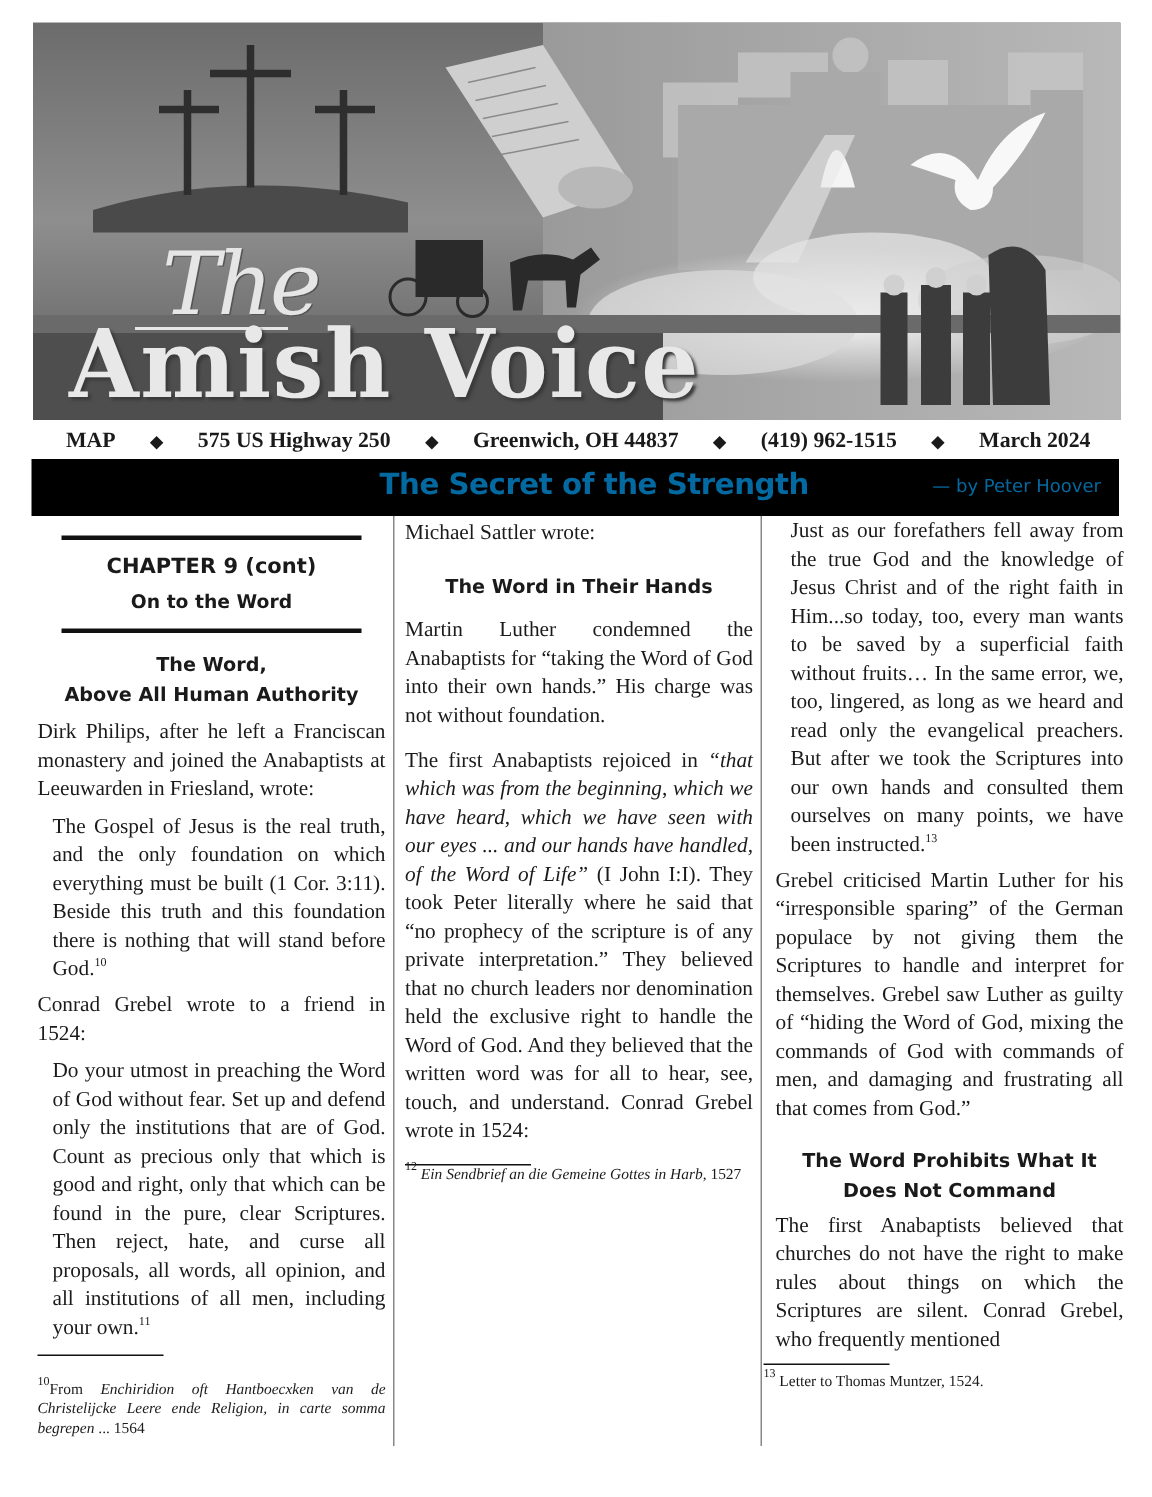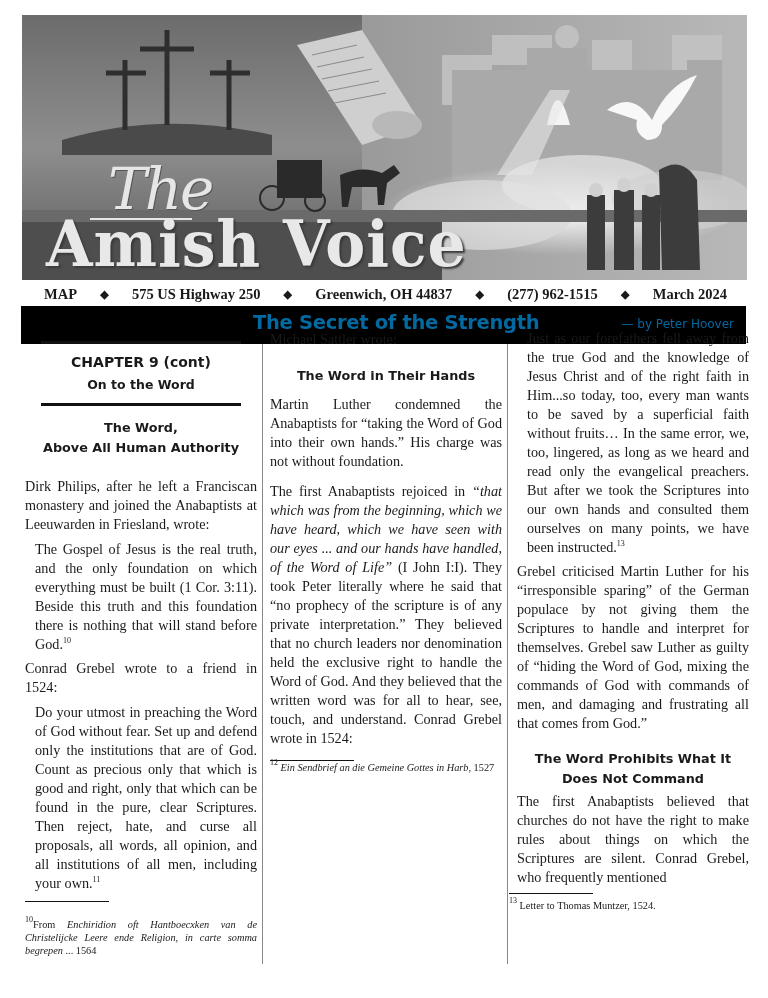--- a/index.html
+++ b/index.html
@@ -15,21 +15,21 @@
   
   #address-line { position:absolute; left:22px; top:284px; width:725px; height:20px; display:flex; justify-content:space-between; align-items:center; padding:0 20px 0 22px; box-sizing:border-box; font-family:"Liberation Serif", serif; font-weight:bold; font-size:14.5px; }
   #address-line .bullet { font-size:11px; }
 
   
   #title-bar { position:absolute; left:21px; top:306px; width:725px; height:38px; background:#000; color:#0369a1; }
   #title-bar .article-title { position:absolute; left:232px; top:5px; font-family:"DejaVu Sans", sans-serif; font-size:19.5px; font-weight:bold; letter-spacing:-0.3px; }
   #title-bar .byline { position:absolute; right:12px; top:11px; font-family:"DejaVu Sans", sans-serif; font-size:12px; }
 
   
-  .col { position:absolute; top:328px; font-family:"Liberation Serif", serif; font-size:14.2px; line-height:19px; }
+  .col { position:absolute; top:344px; font-family:"Liberation Serif", serif; font-size:14.2px; line-height:19px; }
   .col p { margin:0; text-align:justify; }
   #col-1 { left:25px; width:232px; }
   #col-2 { left:270px; width:232px; }
   #col-3 { left:517px; width:232px; }
   .divider { position:absolute; width:1px; background:#888; }
 
   .rule { height:3px; background:#111; margin:0 auto; }
   .chapter-block { text-align:center; font-family:"DejaVu Sans", sans-serif; font-weight:bold; }
   .chapter-title { font-size:14px; margin-top:9px; }
   .chapter-sub { font-size:12.5px; margin-top:3px; margin-bottom:9px; }
@@ -136,21 +136,21 @@
   <div class="title-main">Amish Voice</div>
 </div>
 
 <div id="address-line">
   <span>MAP</span>
   <span class="bullet">◆</span>
   <span>575 US Highway 250</span>
   <span class="bullet">◆</span>
   <span>Greenwich, OH 44837</span>
   <span class="bullet">◆</span>
-  <span>(277) 962-1515</span>
+  <span>(419) 962-1515</span>
   <span class="bullet">◆</span>
   <span>March 2024</span>
 </div>
 
 <div id="title-bar">
   <span class="article-title">The Secret of the Strength</span>
   <span class="byline">— by Peter Hoover</span>
 </div>
 
 <div class="divider" style="left:262px; top:344px; height:620px;"></div>
@@ -160,21 +160,21 @@
   <div class="rule" style="width:200px; margin-top:13px;"></div>
   <div class="chapter-block">
     <div class="chapter-title">CHAPTER 9 (cont)</div>
     <div class="chapter-sub">On to the Word</div>
   </div>
   <div class="rule" style="width:200px;"></div>
   <div class="subhead" style="margin-top:12px;">
     <div>The Word,</div>
     <div>Above All Human Authority</div>
   </div>
-  <p style="margin-top:19px;">Dirk Philips, after he left a Franciscan monastery and joined the Anabaptists at Leeuwarden in Friesland, wrote:</p>
+  <p style="margin-top:5px;">Dirk Philips, after he left a Franciscan monastery and joined the Anabaptists at Leeuwarden in Friesland, wrote:</p>
   <p class="quote" style="margin-top:6px;font-family:Liberation Serif, serif;"><span>The Gospel of Jesus is the real truth, and the only foundation on which everything must be built (1 Cor. 3:11). Beside this truth and this foundation there is nothing that will stand before God.</span><sup>10</sup></p>
   <p style="margin-top:5px;">Conrad Grebel wrote to a friend in 1524:</p>
   <p class="quote" style="margin-top:6px;"><span>Do your utmost in preaching the Word of God without fear. Set up and defend only the institutions that are of God. Count as precious only that which is good and right, only that which can be found in the pure, clear Scriptures. Then reject, hate, and curse all proposals, all words, all opinion, and all institutions of all men, including your own.</span><sup>11</sup></p>
   <div class="fn-rule" style="margin-top:8px;"></div>
   <p class="footnote" style="margin-top:16px;"><sup>10</sup><span>From </span><i>Enchiridion oft Hantboecxken van de Christelijcke Leere ende Religion, in carte somma begrepen</i><span> ... 1564</span></p>
 </div>
 
 <div id="col-2" class="col">
   <p style="margin-top:2px;">Michael Sattler wrote:</p>
   <div class="subhead" style="margin-top:17px;">The Word in Their Hands</div>

